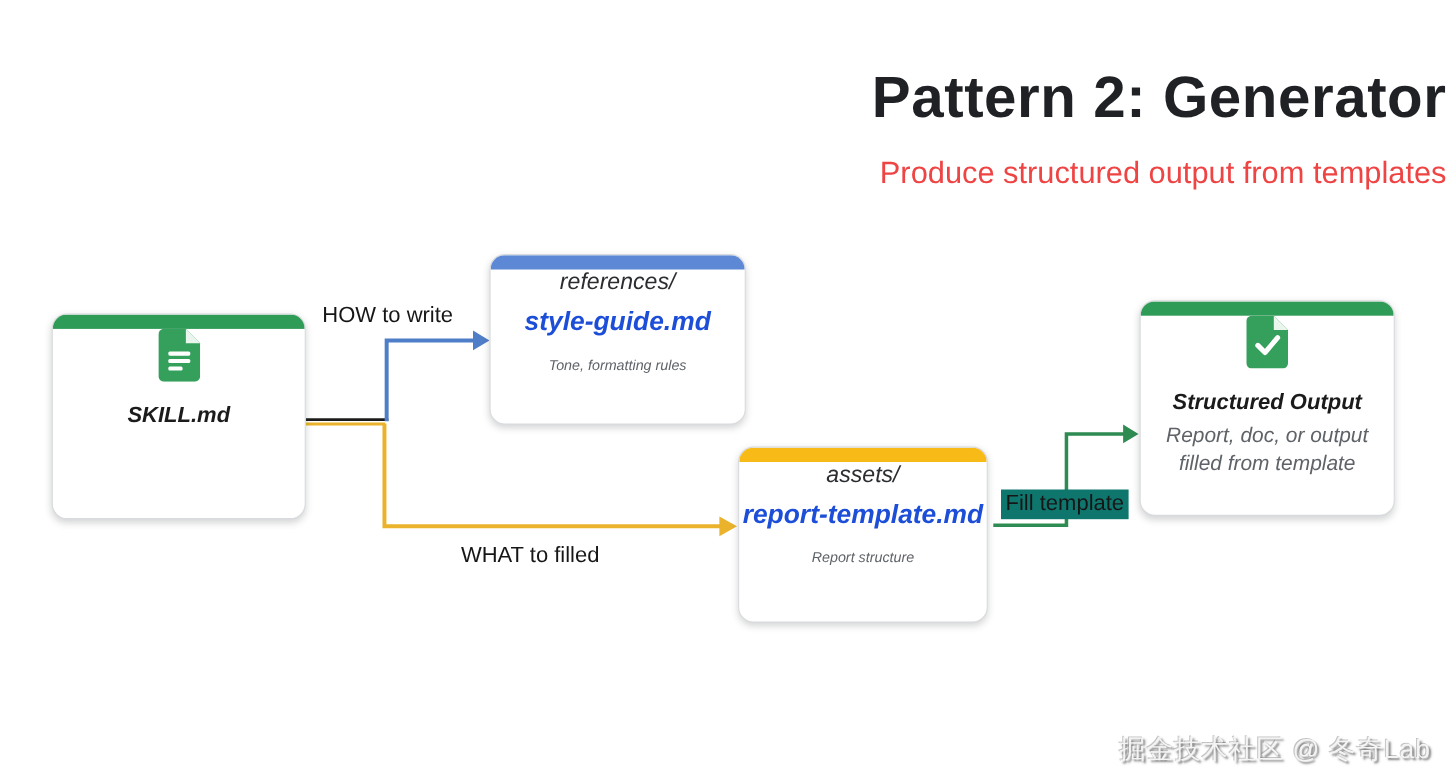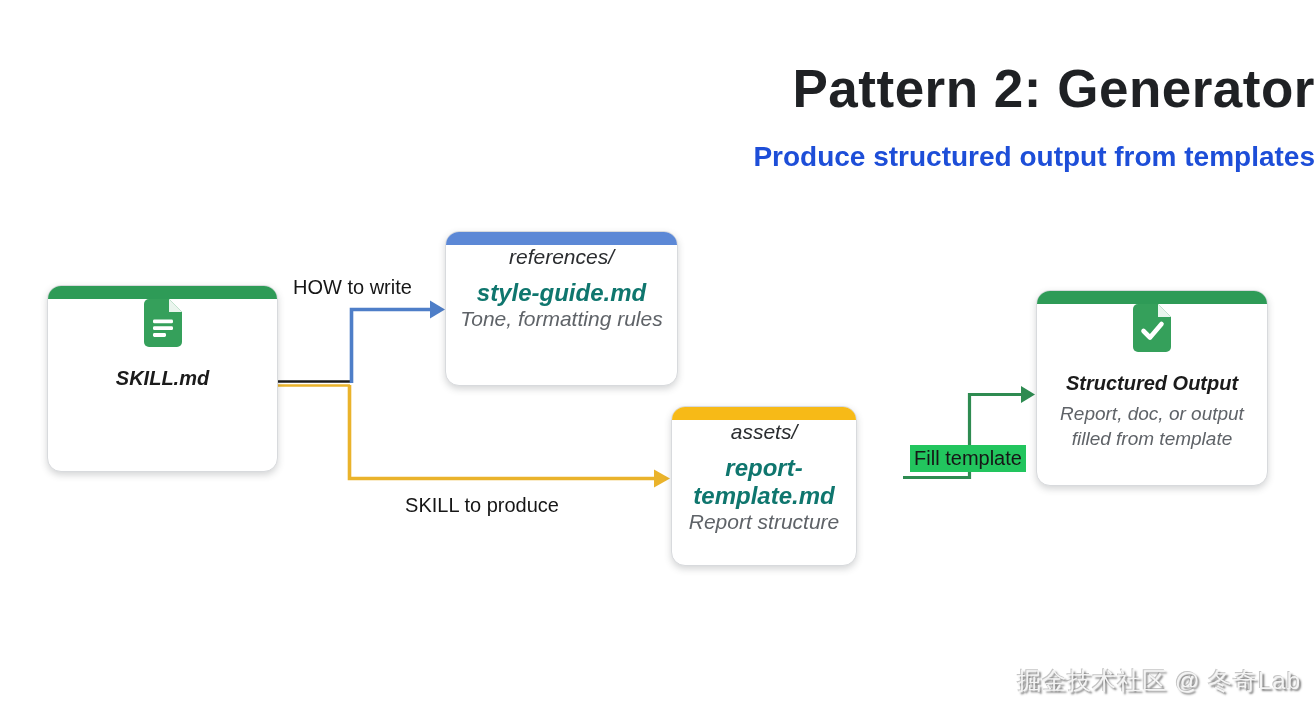--- a/index.html
+++ b/index.html
@@ -18,22 +18,22 @@
   .title {
     margin-top: 58px;
     font-size: 53px;
     font-weight: 600;
     letter-spacing: 0.5px;
     color: #1f2124;
   }
   .subtitle {
     margin-top: 22px;
     font-size: 28px;
-    font-weight: 700;
-    color: #1d4ed8;
+    font-weight: 400;
+    color: #ef4444;
   }
 
   
   .edges-svg { position: absolute; left: 0; top: 0; z-index: 1; }
 
   
   .node {
     position: absolute;
     z-index: 2;
     background: #ffffff;
@@ -51,44 +51,44 @@
     flex-direction: column;
     align-items: center;
     text-align: center;
     font-style: italic;
   }
   .node-title { font-size: 20px; font-weight: 700; color: #1b1b1b; margin-top: 20px; }
   .node-sub   { font-size: 19px; color: #5f6368; line-height: 1.3; margin-top: 7px; }
 
   #node-skill  { left: 47px;   top: 285px; width: 231px; height: 187px; }
   #node-refs   { left: 445px;  top: 231px; width: 233px; height: 155px; }
-  #node-assets { left: 671px;  top: 406px; width: 186px; height: 160px; }
-  #node-output { left: 1036px; top: 290px; width: 232px; height: 196px; }
+  #node-assets { left: 671px;  top: 406px; width: 227px; height: 160px; }
+  #node-output { left: 1036px; top: 273px; width: 232px; height: 196px; }
 
   #node-skill .node-sub  { max-width: 182px; }
   #node-output .node-sub { max-width: 200px; }
 
   .file-line1 { font-size: 21px; color: #2b2d30; }
-  .file-line2 { font-size: 24px; font-weight: 700; color: #0f766e; margin-top: 10px; }
-  .file-line3 { font-size: 21px; color: #5f6368; margin-top: 0; }
+  .file-line2 { font-size: 24px; font-weight: 700; color: #1d4ed8; margin-top: 10px; }
+  .file-line3 { font-size: 13px; color: #5f6368; margin-top: 17px; }
 
   .doc-icon { display: block; }
 
   
   .edge-label {
     position: absolute;
     z-index: 3;
     font-size: 20px;
     color: #161616;
     white-space: nowrap;
   }
   #label-how  { left: 293px; top: 276px; width: 146px; }
   #label-what { left: 397px; top: 494px; width: 170px; text-align: center; }
   #label-fill { left: 910px; top: 445px; width: 116px; text-align: center;
-                background: #22c55e; padding: 2px 0; }
+                background: #0f766e; padding: 2px 0; }
 
   
   .watermark {
     position: absolute;
     right: 14px;
     bottom: 13px;
     z-index: 4;
     font-size: 24px;
     font-weight: 500;
     color: #f4f4f4;
@@ -161,18 +161,18 @@
         <path d="M5 0 H25 L38 13 V43 a5 5 0 0 1 -5 5 H5 a5 5 0 0 1 -5 -5 V5 a5 5 0 0 1 5 -5 Z" fill="#35A05B"></path>
         <path d="M25 0 L38 13 H25 Z" fill="#EAF5EE"></path>
         <path d="M10.5 27 L17 33.5 L28.5 20" fill="none" stroke="#ffffff" stroke-width="4.6" stroke-linecap="round" stroke-linejoin="round"></path>
       </svg>
       <div class="node-title">Structured Output</div>
       <div class="node-sub">Report, doc, or output filled from template</div>
     </div>
   </div>
 
   <div class="edge-label" id="label-how">HOW to write</div>
-  <div class="edge-label" id="label-what">SKILL to produce</div>
+  <div class="edge-label" id="label-what">WHAT to filled</div>
   <div class="edge-label" id="label-fill">Fill template</div>
 
   <div class="watermark">掘金技术社区 @ 冬奇Lab</div>
 
 </div>
 
 </body></html>

